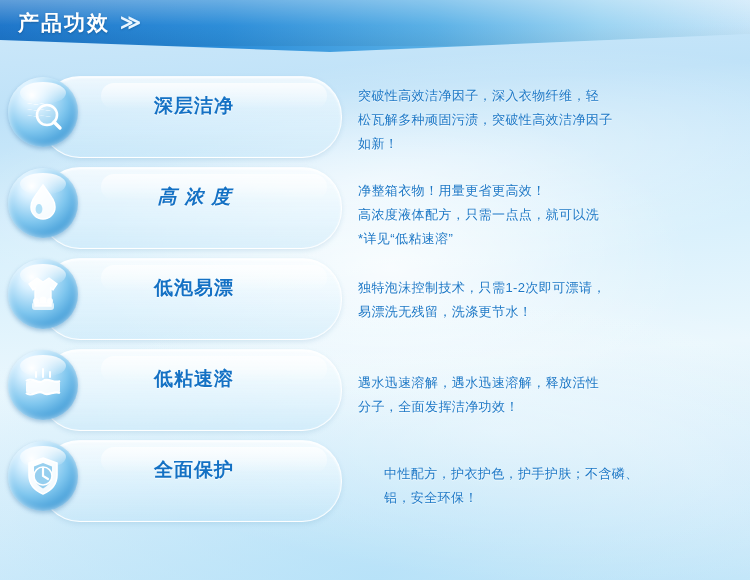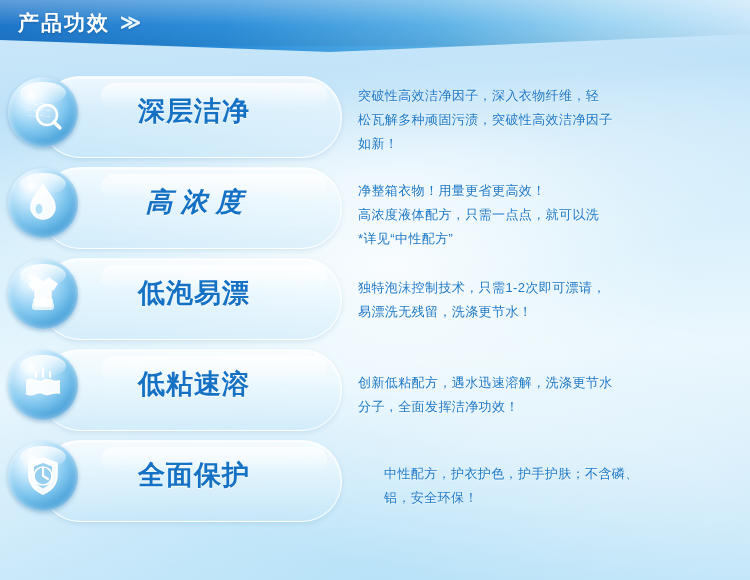--- a/index.html
+++ b/index.html
@@ -156,21 +156,21 @@
     height: 48px;
   }
 
   .row-title {
     position: absolute;
     left: 96px;
     top: 21px;
     width: 196px;
     text-align: center;
     color: #1471c4;
-    font-size: 27px;
+    font-size: 19px;
     font-weight: bold;
     letter-spacing: 1px;
     text-shadow: 0 1px 1px rgba(255,255,255,0.9);
     white-space: nowrap;
   }
   .row-title.spaced {
     letter-spacing: 8px;
     text-indent: 8px;
     font-style: italic;
   }
@@ -236,21 +236,21 @@
         <div class="gloss"></div>
         <svg viewBox="0 0 48 48">
           <path d="M24 6c7 10 12 15 12 22a12 12 0 0 1-24 0c0-7 5-12 12-22z" fill="rgba(255,255,255,0.92)" stroke="#ffffff" stroke-width="1.5"></path>
           <ellipse cx="20" cy="30" rx="3.4" ry="5" fill="rgba(120,200,240,0.55)"></ellipse>
         </svg>
       </div>
       <div class="row-title spaced">高浓度</div>
       <div class="desc d2">
         <span class="line">净整箱衣物！用量更省更高效！</span>
         <span class="line">高浓度液体配方，只需一点点，就可以洗</span>
-        <span class="line">*详见“中性配方”</span>
+        <span class="line">*详见“低粘速溶”</span>
       </div>
     </div>
 
     <div class="row">
       <div class="capsule"></div>
       <div class="badge">
         <div class="gloss"></div>
         <svg viewBox="0 0 48 48">
           <path d="M18 8l6 4 6-4 8 6-4 6-2-2v18H16V18l-2 2-4-6z" fill="rgba(255,255,255,0.92)" stroke="#ffffff" stroke-width="1.4"></path>
           <rect x="13" y="32" width="22" height="8" rx="3" fill="rgba(255,255,255,0.75)"></rect>
@@ -272,21 +272,21 @@
         <div class="gloss"></div>
         <svg viewBox="0 0 48 48">
           <rect x="7" y="20" width="34" height="12" rx="2" fill="rgba(255,255,255,0.9)"></rect>
           <path d="M7 20c6-5 12 4 17 0s11 3 17 0" fill="none" stroke="#ffffff" stroke-width="2.2"></path>
           <path d="M7 32c6 5 12-4 17 0s11-3 17 0" fill="none" stroke="#ffffff" stroke-width="2.2"></path>
           <path d="M24 8v8M17 11v5M31 11v5" stroke="#ffffff" stroke-width="2" stroke-linecap="round"></path>
         </svg>
       </div>
       <div class="row-title">低粘速溶</div>
       <div class="desc d4">
-        <span class="line">创新低粘配方，遇水迅速溶解，洗涤更节水</span>
+        <span class="line">遇水迅速溶解，遇水迅速溶解，释放活性</span>
         <span class="line">分子，全面发挥洁净功效！</span>
       </div>
     </div>
 
     <div class="row">
       <div class="capsule"></div>
       <div class="badge">
         <div class="gloss"></div>
         <svg viewBox="0 0 48 48">
           <path d="M24 6l14 5v12c0 10-7 16-14 19-7-3-14-9-14-19V11z" fill="rgba(255,255,255,0.9)" stroke="#ffffff" stroke-width="1.6"></path>

